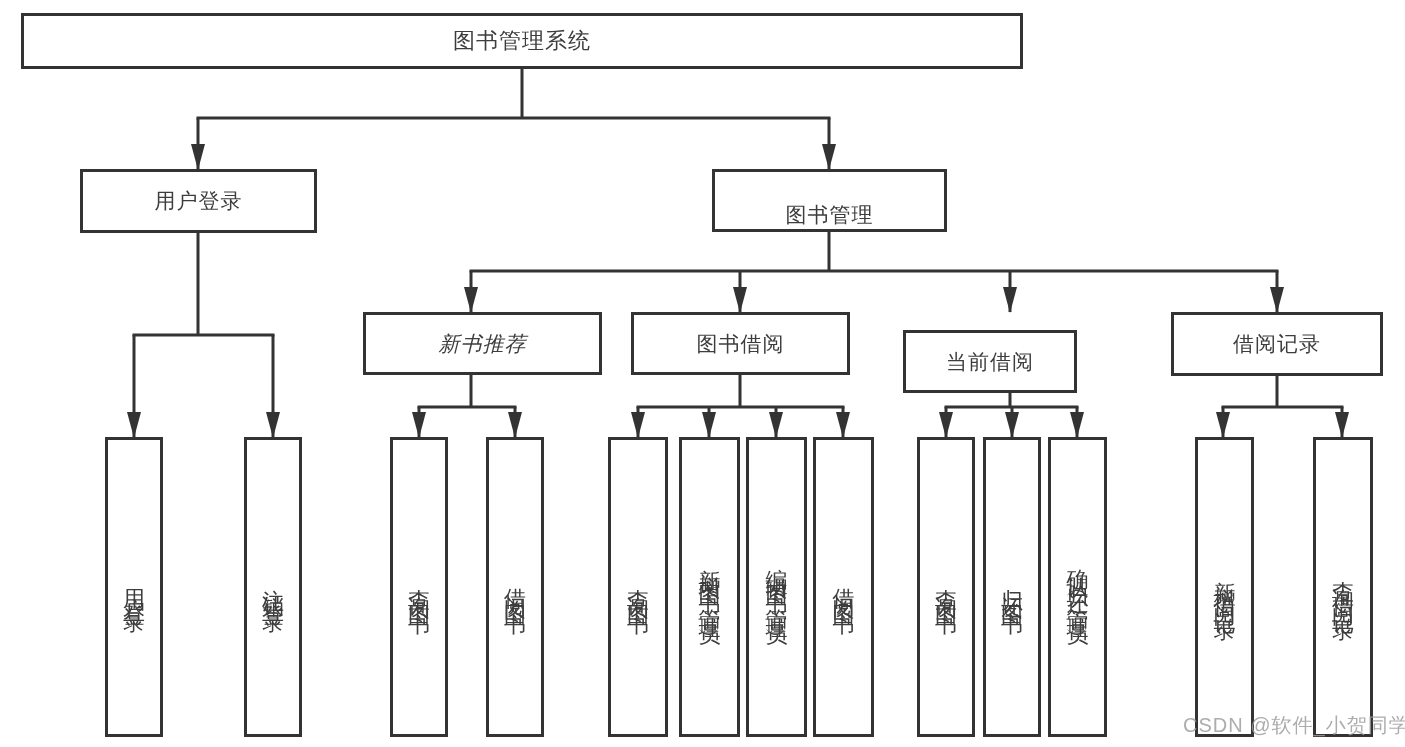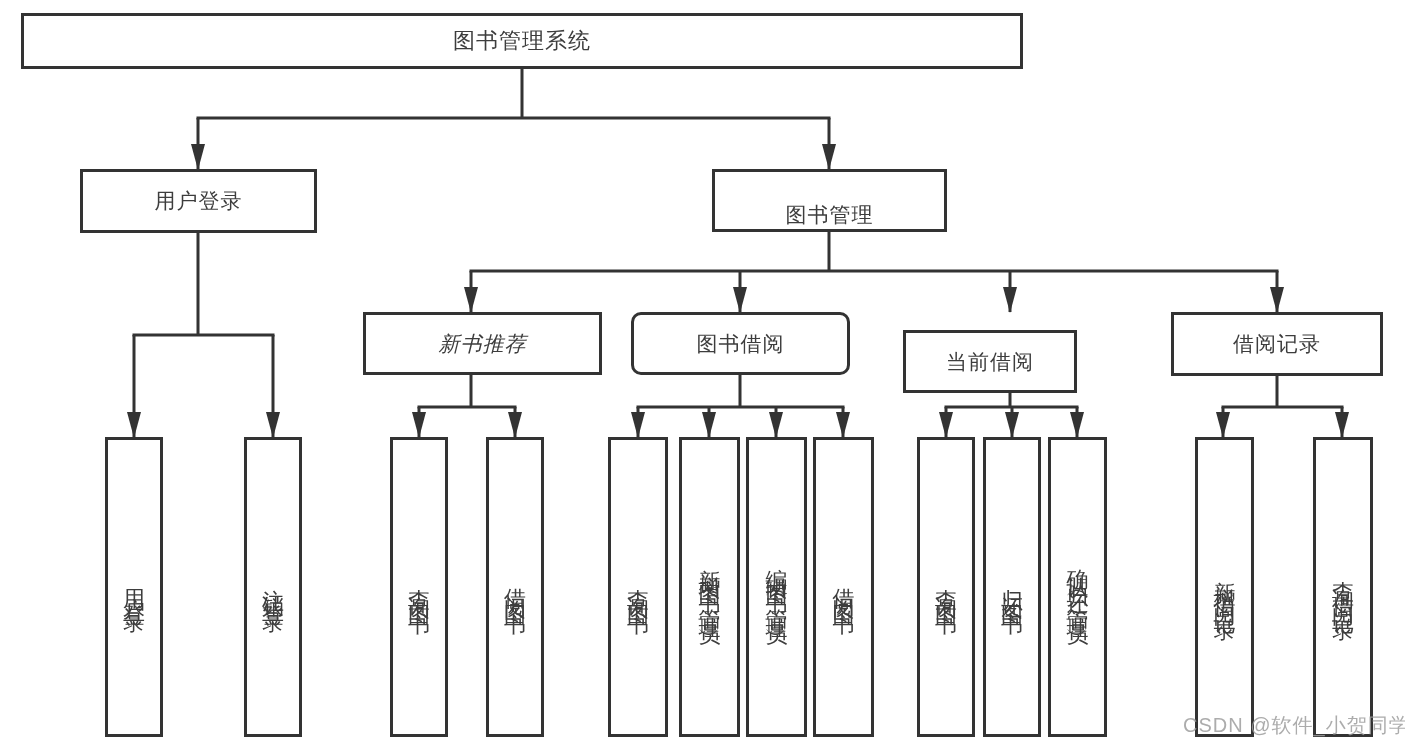--- a/index.html
+++ b/index.html
@@ -100,21 +100,21 @@
   <div class="node h" style="left:80px; top:169px; width:237px; height:64px;">
     <span class="lbl">用户登录</span>
   </div>
   <div class="node h" style="left:712px; top:169px; width:235px; height:63px;align-items:flex-end;">
     <span class="lbl">图书管理</span>
   </div>
 
   <div class="node h" style="left:363px; top:312px; width:239px; height:63px;font-style:italic;">
     <span class="lbl">新书推荐</span>
   </div>
-  <div class="node h" style="left:631px; top:312px; width:219px; height:63px;border-radius:10px;">
+  <div class="node h" style="left:631px; top:312px; width:219px; height:63px;">
     <span class="lbl">图书借阅</span>
   </div>
   <div class="node h" style="left:903px; top:330px; width:174px; height:63px;">
     <span class="lbl">当前借阅</span>
   </div>
   <div class="node h" style="left:1171px; top:312px; width:212px; height:64px;">
     <span class="lbl">借阅记录</span>
   </div>
 
   <div class="node v" style="left:105px; top:437px; width:58px; height:300px;">

